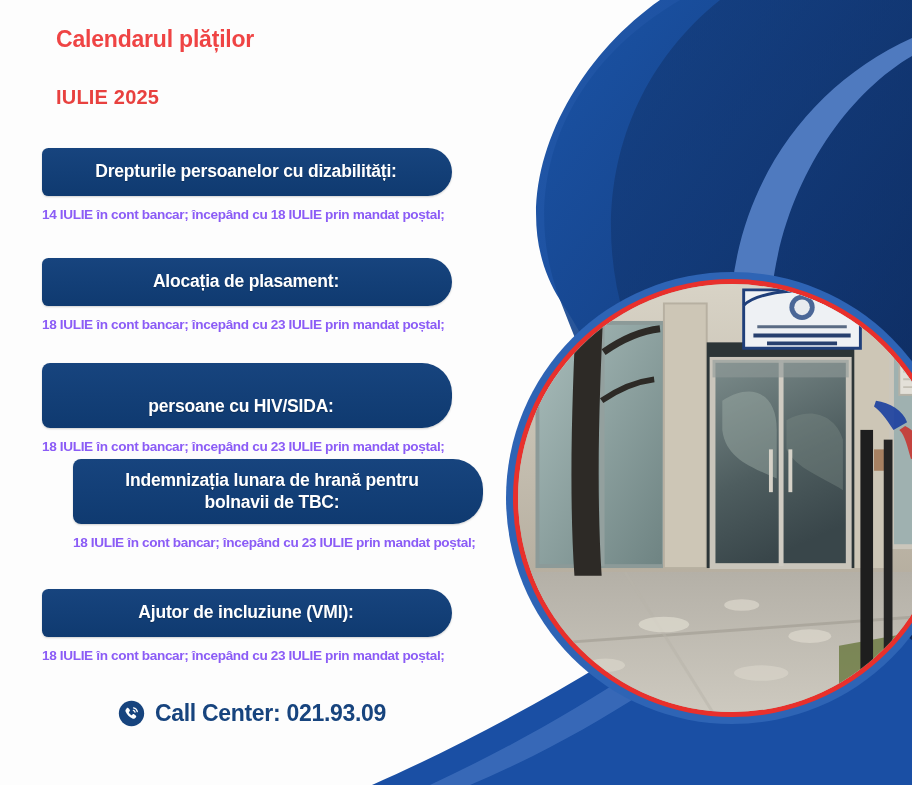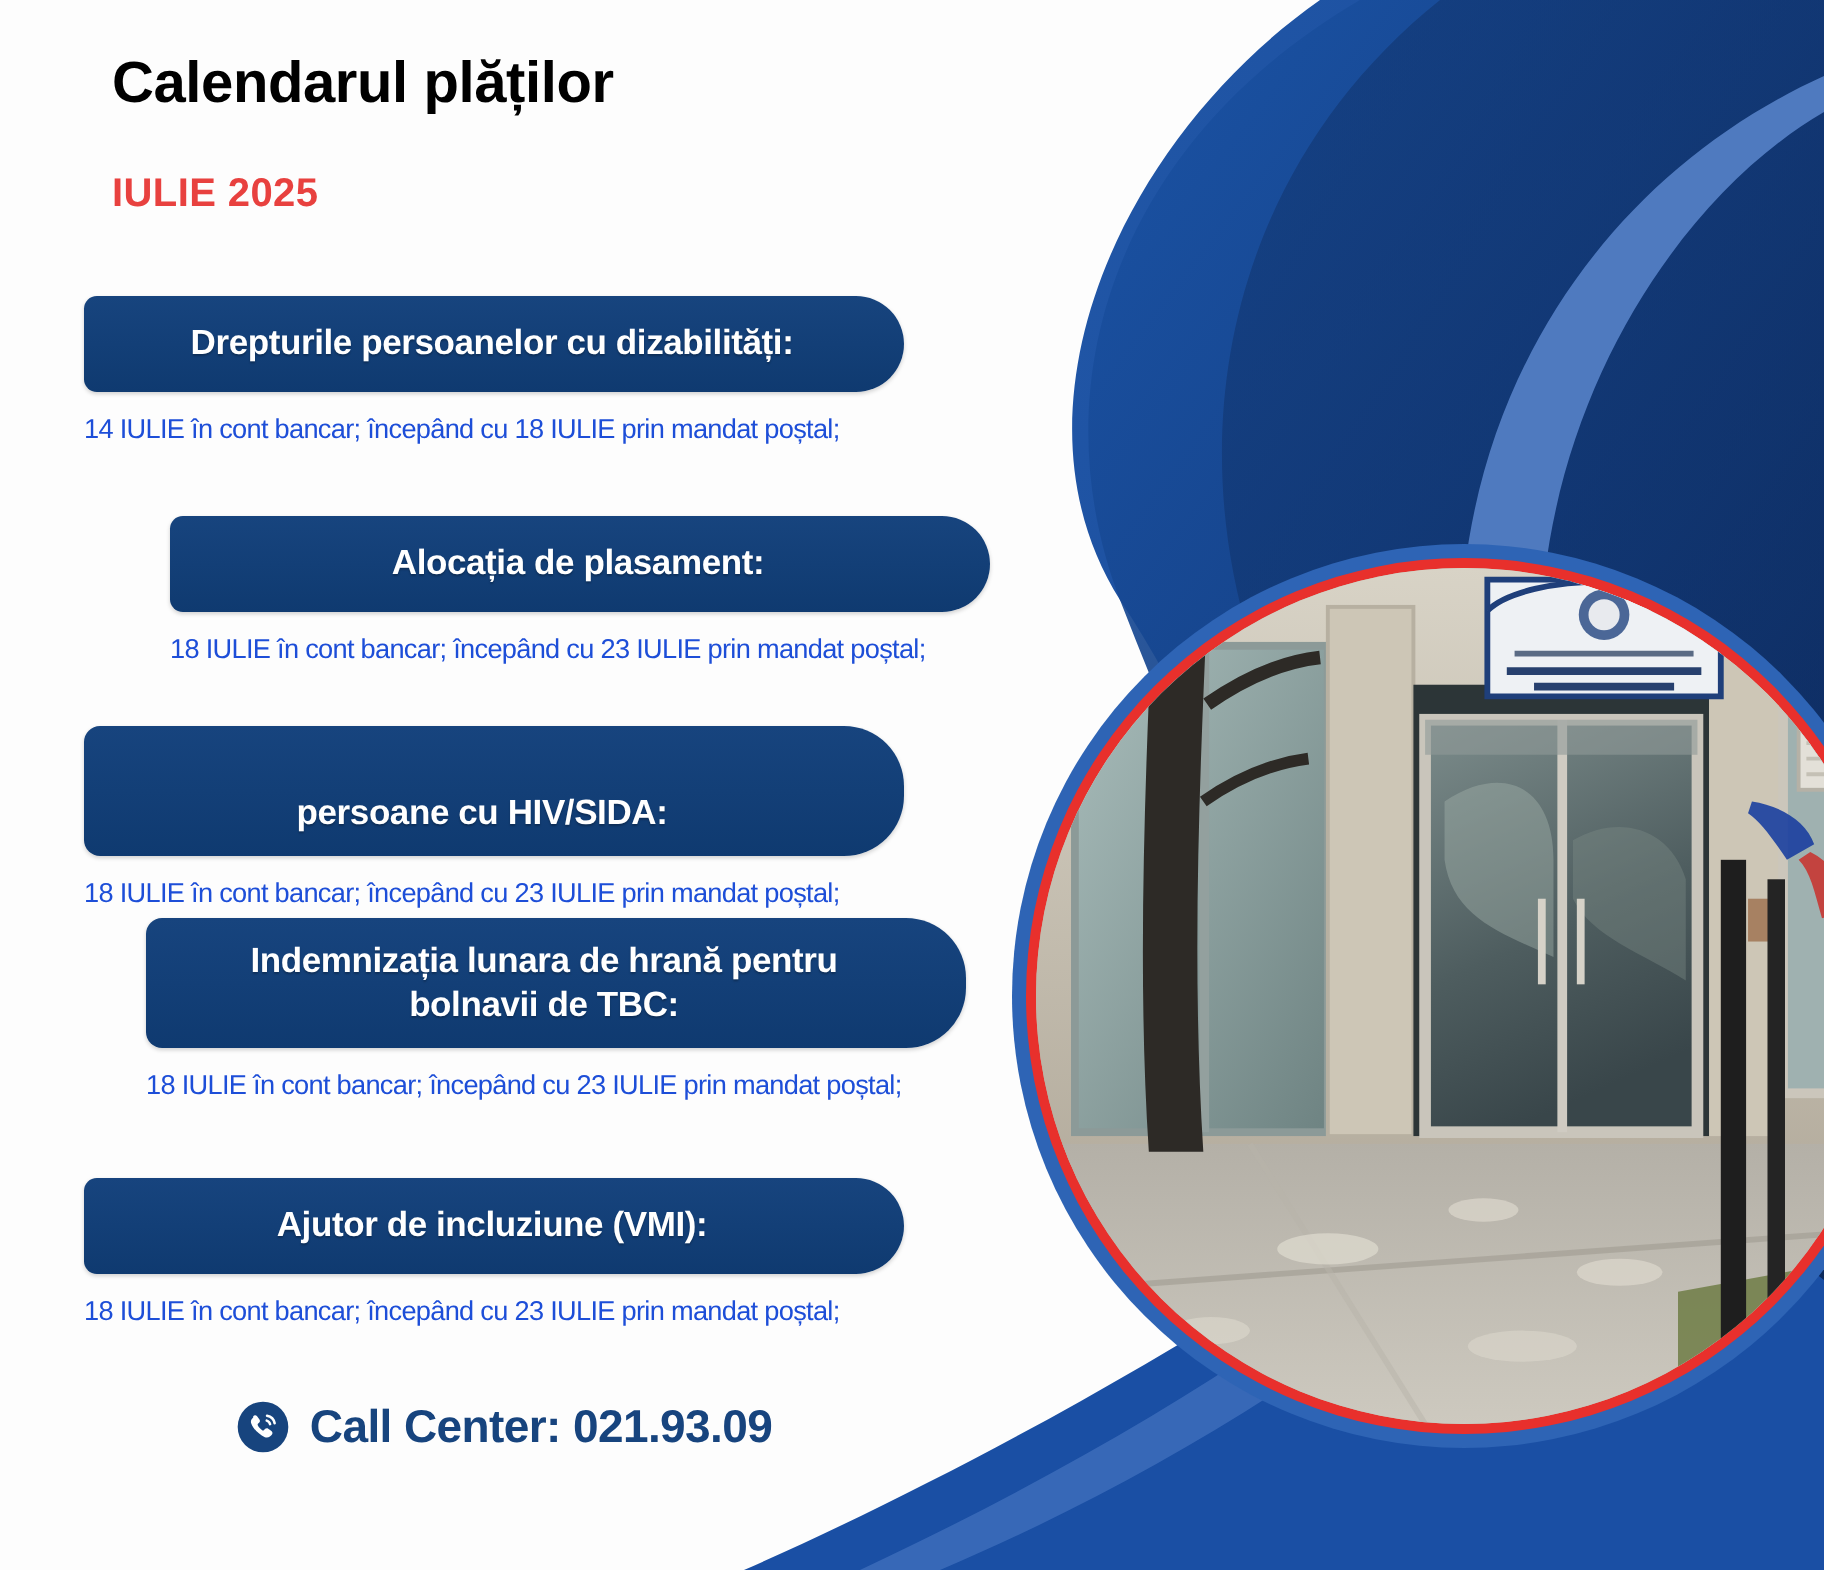--- a/index.html
+++ b/index.html
@@ -23,23 +23,23 @@
   
   .content{
     position:absolute;
     left:0;top:0;
     width:500px;
     z-index:5;
   }
   .title{
     position:absolute;
     left:56px;top:26px;
-    font-size:29px;
-    font-weight:bold;
-    color:#000000;
+    font-size:23px;
+    font-weight:bold;
+    color:#ef4444;
     letter-spacing:-0.2px;
   }
   .subtitle{
     position:absolute;
     left:56px;top:86px;
     font-size:20px;
     font-weight:bold;
     color:#e8413f;
     letter-spacing:0.2px;
   }
@@ -58,22 +58,22 @@
     box-sizing:border-box;
     box-shadow:0 1px 2px rgba(0,0,0,0.18);
     letter-spacing:-0.2px;
     text-shadow:0 1px 1px rgba(0,0,0,0.25);
   }
   .pill.two-line{padding:11px 26px 11px 14px;}
 
   .note{
     margin-top:11px;
     font-size:13.6px;
-    font-weight:normal;
-    color:#1d4ed8;
+    font-weight:bold;
+    color:#8b5cf6;
     letter-spacing:-0.35px;
     white-space:nowrap;
   }
 
   
   .callcenter{
     position:absolute;
     left:42px;top:700px;
     width:420px;
     display:flex;
@@ -295,21 +295,21 @@
     <div class="title">Calendarul plăților</div>
     <div class="subtitle">IULIE 2025</div>
 
     <div class="section" style="top:148px;">
       <div class="pill">
         <span>Drepturile persoanelor cu dizabilități:</span>
       </div>
       <div class="note">14 IULIE în cont bancar; începând cu 18 IULIE prin mandat poștal;</div>
     </div>
 
-    <div class="section" style="top:258px;margin-left:43px;">
+    <div class="section" style="top:258px;">
       <div class="pill">
         <span>Alocația de plasament:</span>
       </div>
       <div class="note">18 IULIE în cont bancar; începând cu 23 IULIE prin mandat poștal;</div>
     </div>
 
     <div class="section" style="top:363px;">
       <div class="pill two-line">
         <br>
         <span>persoane cu HIV/SIDA:</span>

